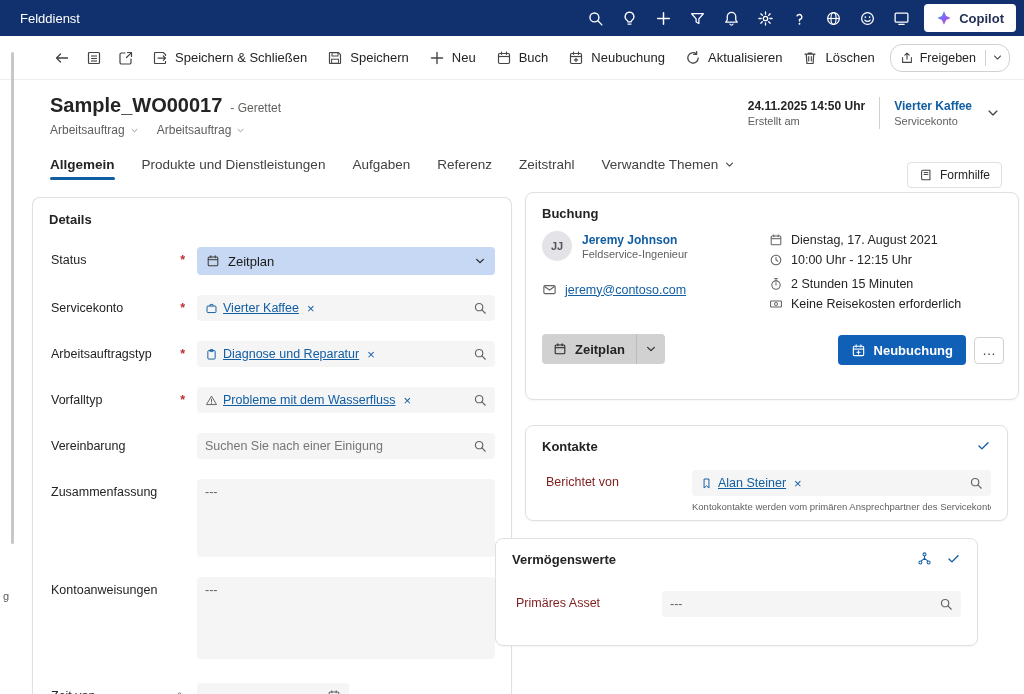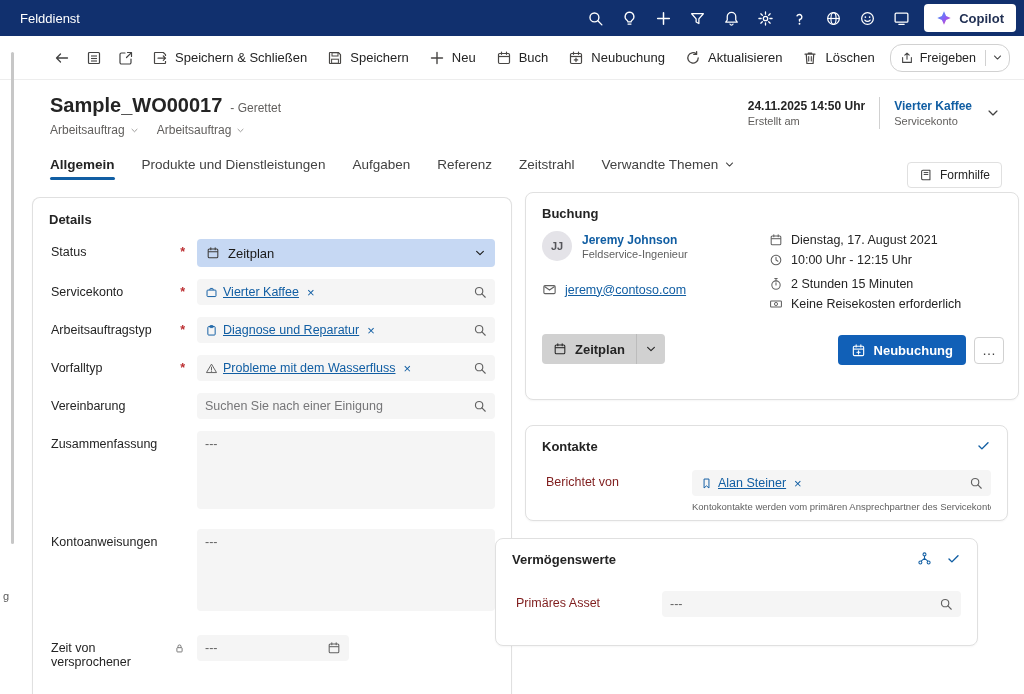--- a/index.html
+++ b/index.html
@@ -56,21 +56,21 @@
   .tab.active{font-weight:700;color:#242424}
   .tab.active::after{content:"";position:absolute;left:0;right:0;bottom:-8px;height:3px;border-radius:2px;background:#115ea3}
   .formhelp{position:absolute;right:22px;top:162px;height:26px;display:flex;align-items:center;gap:7px;padding:0 11px;background:#fff;border:1px solid #e0e0e0;border-radius:4px;font-size:12px;color:#242424;cursor:pointer;z-index:3}
   .formhelp svg{width:14px;height:14px;color:#424242}
 
   
   .card{position:absolute;background:#fff;border:1px solid #e0e0e0;border-radius:8px;box-shadow:0 1px 2px rgba(0,0,0,.04)}
   .card-title{font-size:13px;font-weight:700;color:#242424}
 
   .details-card{left:32px;top:197px;width:480px;height:620px;padding:14px 16px;overflow:hidden;border-radius:8px 8px 0 0;border-bottom:none}
-  .frow{display:flex;margin-top:12px}
+  .frow{display:flex;margin-top:20px}
   .flabel{width:148px;flex:none;display:flex;align-items:flex-start;justify-content:space-between;padding:6px 12px 0 2px;font-size:12.5px;color:#242424}
   .ind-req{color:#bc2f32;font-weight:700}
   .ind-lock{display:flex;padding-top:2px;color:#616161}
   .ind-lock svg{width:11px;height:11px}
   .fctl{flex:1;min-width:0}
   .opt{height:28px;border-radius:4px;display:flex;align-items:center;gap:8px;padding:0 9px;font-size:13px;cursor:pointer}
   .opt-blue{background:#c6d8f3;color:#1b1a19}
   .opt-red{background:#ecc7ca;color:#201415}
   .opt svg.lead{width:14px;height:14px;color:#3b3a39}
   .opt .chev{margin-left:auto;display:flex}

